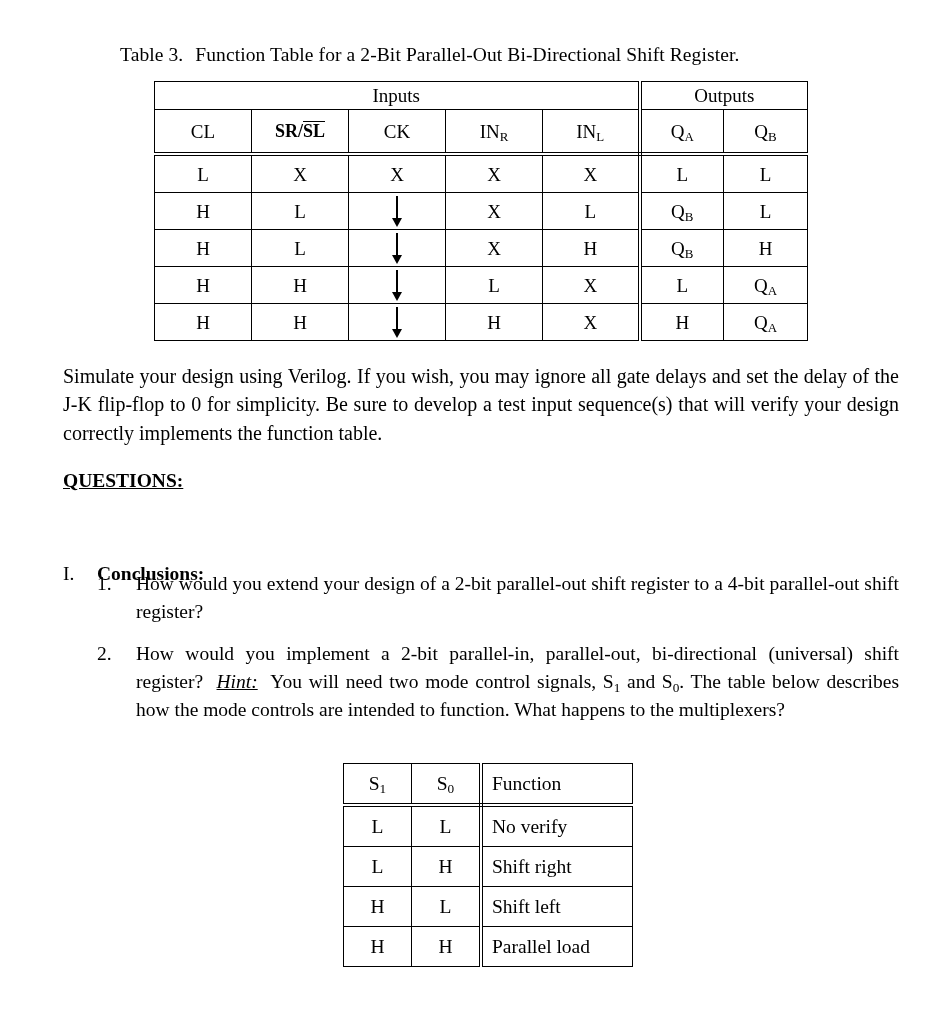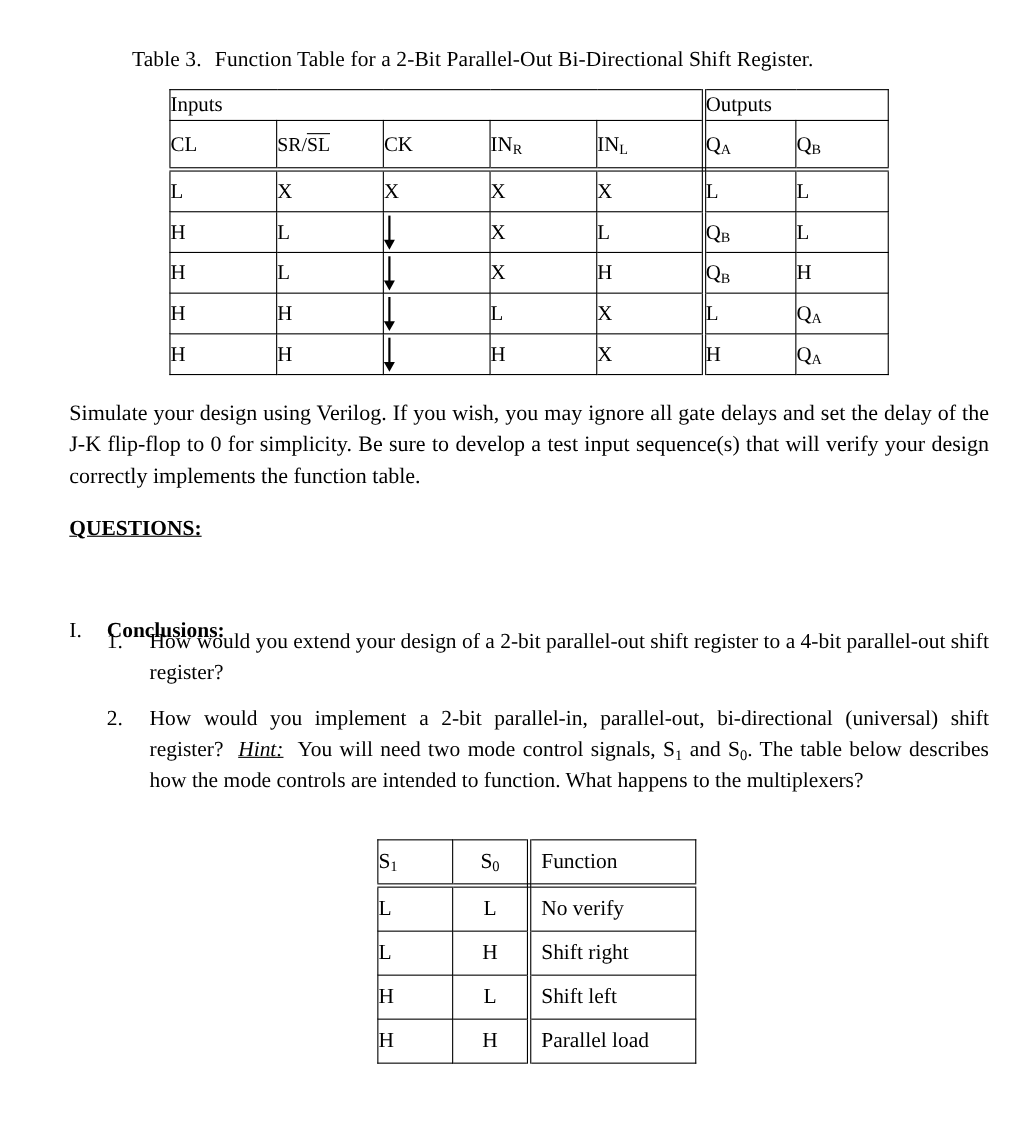--- a/index.html
+++ b/index.html
@@ -41,21 +41,21 @@
     top: 81px;
   }
   table.func-table {
     border-collapse: collapse;
     table-layout: fixed;
     font-size: 19px;
   }
   table.func-table td,
   table.func-table th {
     border: 1.5px solid #000;
-    text-align: left;
+    text-align: center;
     vertical-align: middle;
     font-weight: normal;
     padding: 0;
     height: 36px;
     line-height: 1;
   }
   table.func-table .grp-inputs { height: 27px; }
   table.func-table .grp-outputs { height: 27px; }
 
   
@@ -75,21 +75,21 @@
   tr.colnames td { border-bottom: 4px double #000 !important; }
   tr.colnames td { height: 42px; margin-left: 20px; }
 
   
   .ovl {
     border-top: 1.5px solid #000;
     padding-top: 0px;
     display: inline-block;
     line-height: 1.05;
   }
-  .srsl { font-size: 18px; display: inline-block; }
+  .srsl { font-size: 18px; display: inline-block; font-weight: bold; }
 
   sub {
     font-size: 0.68em;
     vertical-align: baseline;
     position: relative;
     top: 0.28em;
     line-height: 0;
   }
 
   
@@ -195,21 +195,21 @@
     font-size: 19.5px;
   }
   table.mode-table td {
     border: 1.5px solid #000;
     padding: 0;
     height: 39px;
     line-height: 1;
     font-weight: normal;
     vertical-align: middle;
   }
-  .m-s1 { width: 67px; }
+  .m-s1 { width: 67px; text-align: center; }
   .m-s0 { width: 67px; text-align: center; }
   .m-fn { width: 140px; text-align: left; padding-left: 9px !important; }
 
   table.mode-table tr.mode-head td { border-bottom: 4px double #000 !important; }
   table.mode-table .m-dbl-l { border-right: 4px double #000 !important; }
   table.mode-table .m-dbl-r { border-left: 4px double #000 !important; }
 </style>
 </head>
 <body>
 

